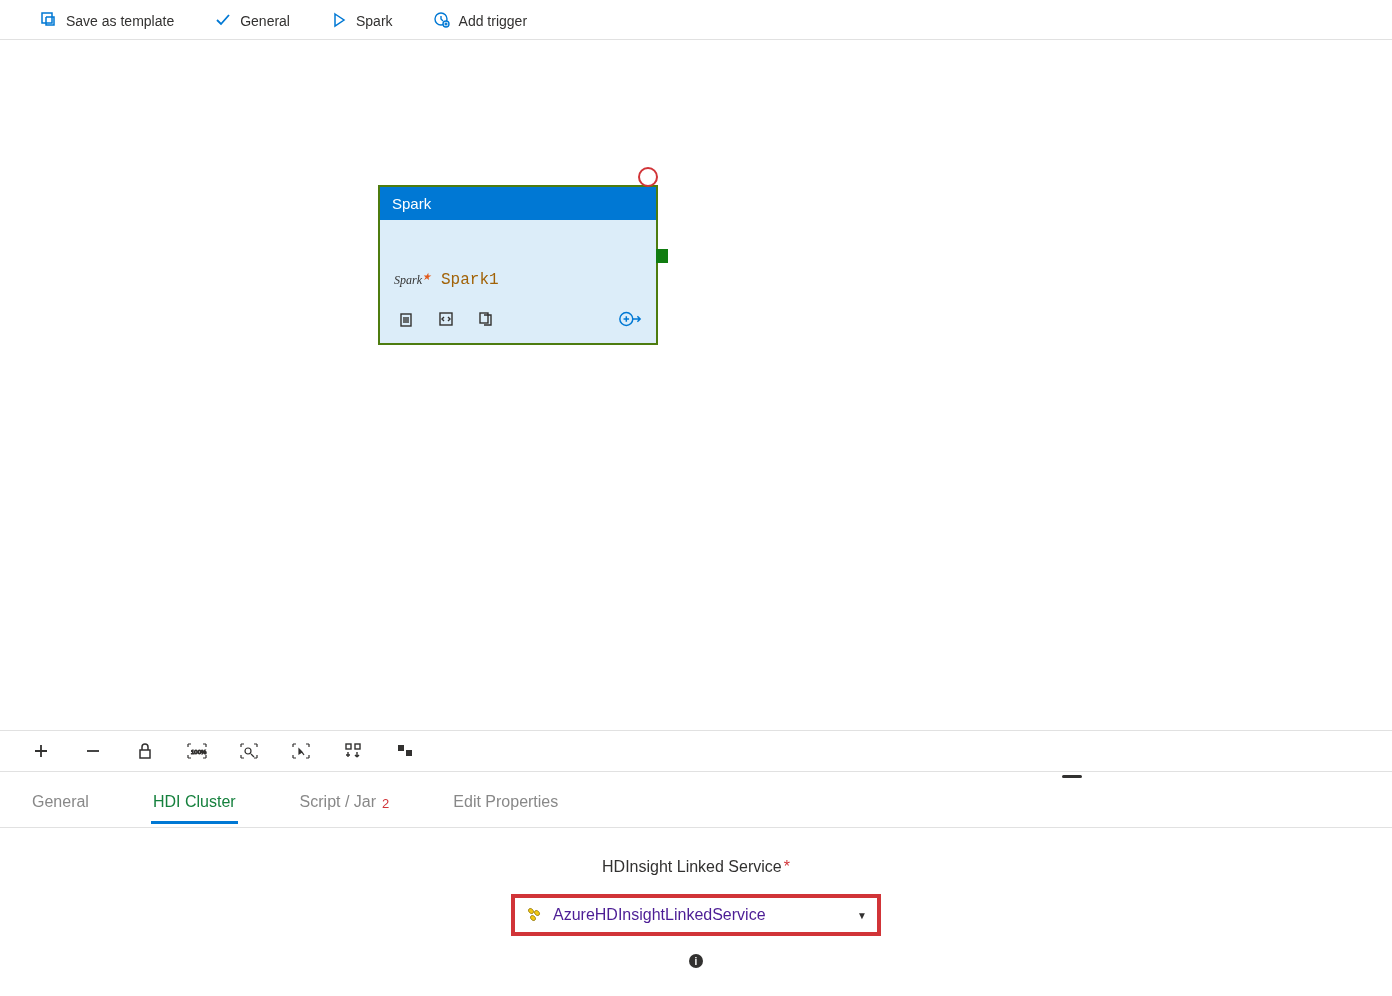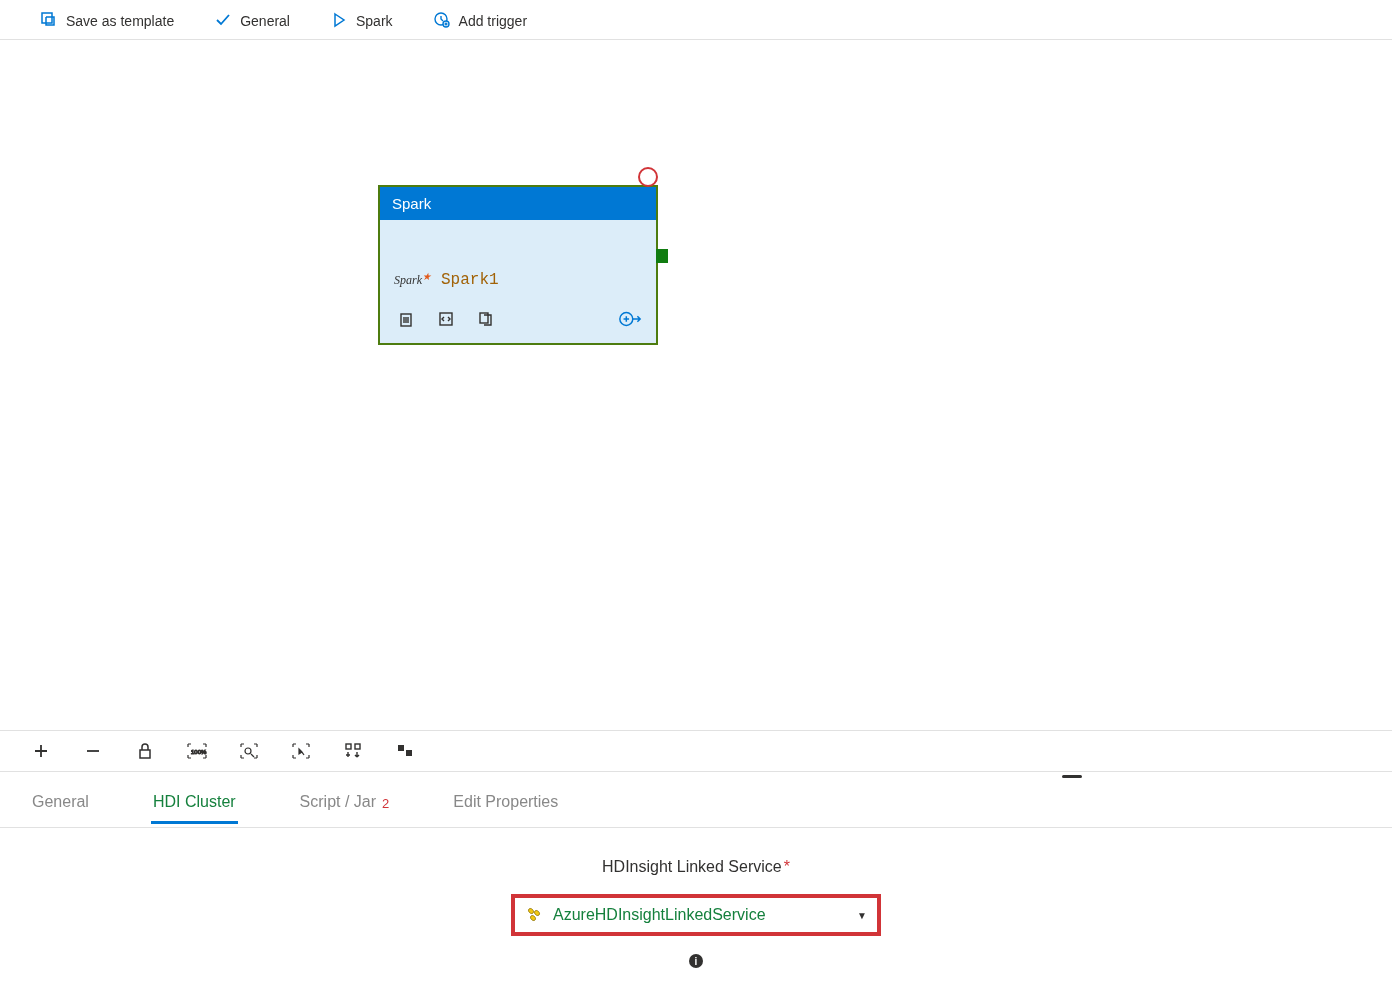--- a/index.html
+++ b/index.html
@@ -213,21 +213,21 @@
       gap: 8px;
       background: #fff;
     }
     .hdi-icon {
       width: 20px;
       height: 20px;
     }
     .dropdown-text {
       flex: 1;
       font-size: 16px;
-      color: #15803d;
+      color: #4c1d95;
     }
     .dropdown-caret {
       font-size: 10px;
       color: #323130;
     }
     .info-icon {
       width: 14px;
       height: 14px;
       border-radius: 50%;
       background: #323130;

